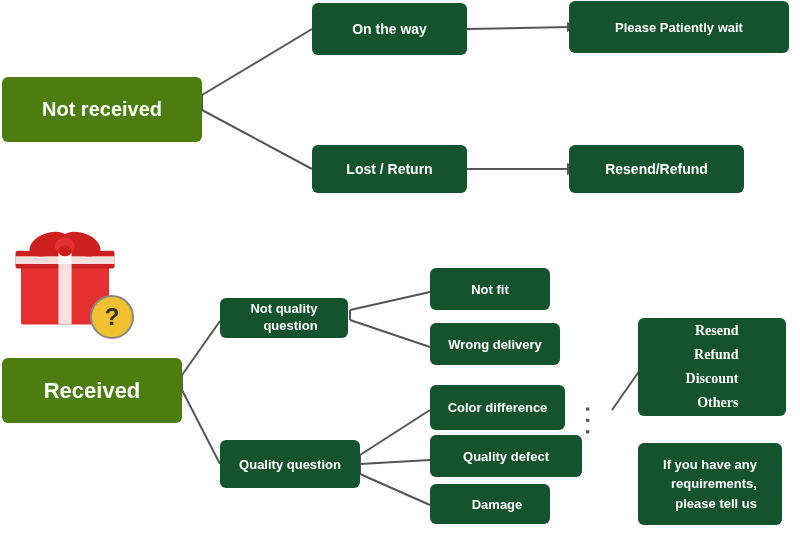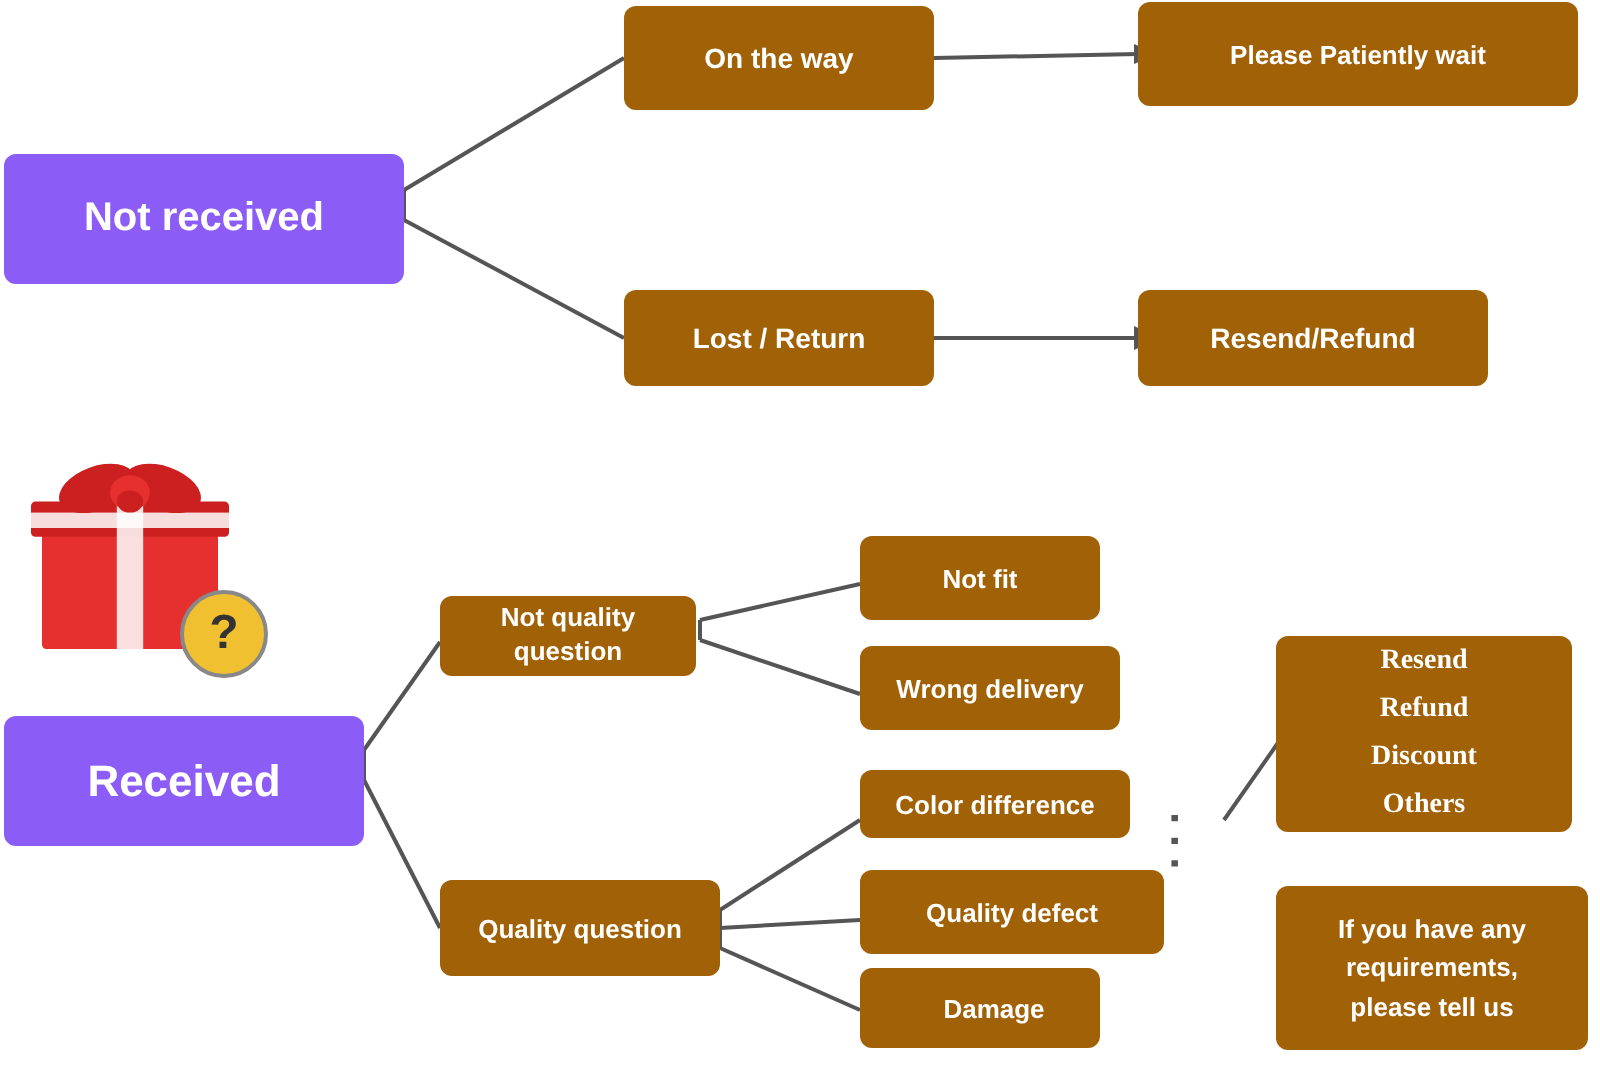--- a/index.html
+++ b/index.html
@@ -22,28 +22,29 @@
       position: absolute;
       border-radius: 6px;
       display: flex;
       align-items: center;
       justify-content: center;
       text-align: center;
       font-weight: bold;
     }
 
     .node-dark {
-      background: #a16207;
+      background: #14532d;
       color: #ffffff;
       font-size: 14px;
       padding: 8px 14px;
+      text-align: right;
     }
 
     .node-large {
-      background: #8b5cf6;
+      background: #4d7c0f;
       color: #ffffff;
       font-size: 22px;
       font-weight: bold;
       padding: 10px 2px;
     }
 
     
     .lines-svg {
       position: absolute;
       top: 0;
@@ -167,32 +168,32 @@
 
   <div class="node node-dark" style="left:220px; top:298px; width:128px; height:40px; font-size:13px; white-space:pre-line; line-height:1.3;">Not quality
 question</div>
 
   <div class="node node-dark" style="left:430px; top:268px; width:120px; height:42px; font-size:13px;">Not fit</div>
 
   <div class="node node-dark" style="left:220px; top:440px; width:140px; height:48px; font-size:13px;">Quality question</div>
 
   <div class="node node-dark" style="left:430px; top:323px; width:130px; height:42px; font-size:13px;">Wrong delivery</div>
 
-  <div class="node node-dark" style="left:430px; top:385px; width:135px; height:34px; font-size:13px;">Color difference</div>
+  <div class="node node-dark" style="left:430px; top:385px; width:135px; height:45px; font-size:13px;">Color difference</div>
 
   <div class="node node-dark" style="left:430px; top:435px; width:152px; height:42px; font-size:13px;">Quality defect</div>
 
   <div class="node node-dark" style="left:430px; top:484px; width:120px; height:40px; font-size:13px;padding-left:28px;">Damage</div>
 
   <div class="dots" style="left:574px; top:406px; font-size:22px; color:#555; writing-mode:vertical-lr; letter-spacing:4px;">
     ···
   </div>
 
   <div class="node node-dark" style="left:638px; top:318px; width:148px; height:98px; font-size:14px; white-space:pre-line; line-height:1.7;font-family:Liberation Serif, serif;">Resend
 Refund
 Discount
 Others</div>
 
-  <div class="node node-dark" style="left:638px; top:443px; width:156px; height:82px; font-size:13px; white-space:pre-line; line-height:1.5;">If you have any
+  <div class="node node-dark" style="left:638px; top:443px; width:144px; height:82px; font-size:13px; white-space:pre-line; line-height:1.5;">If you have any
 requirements,
 please tell us</div>
 
 </div>
 
 </body></html>

